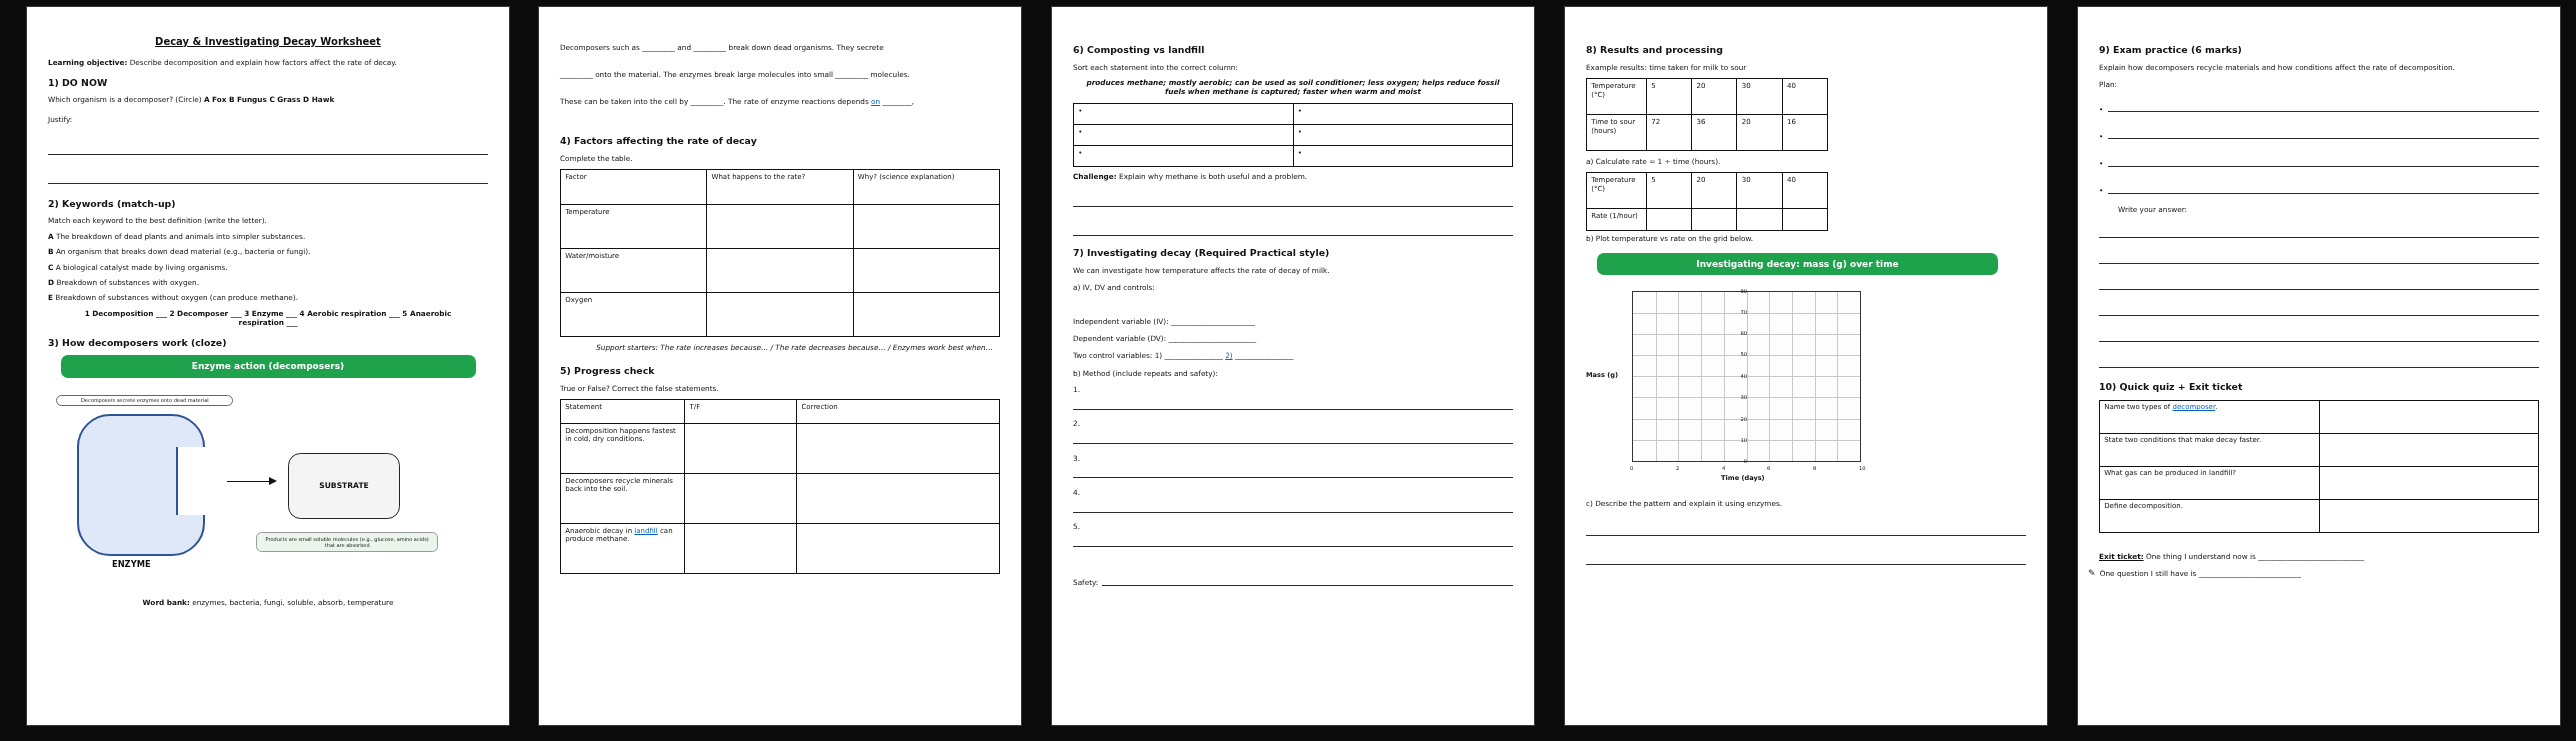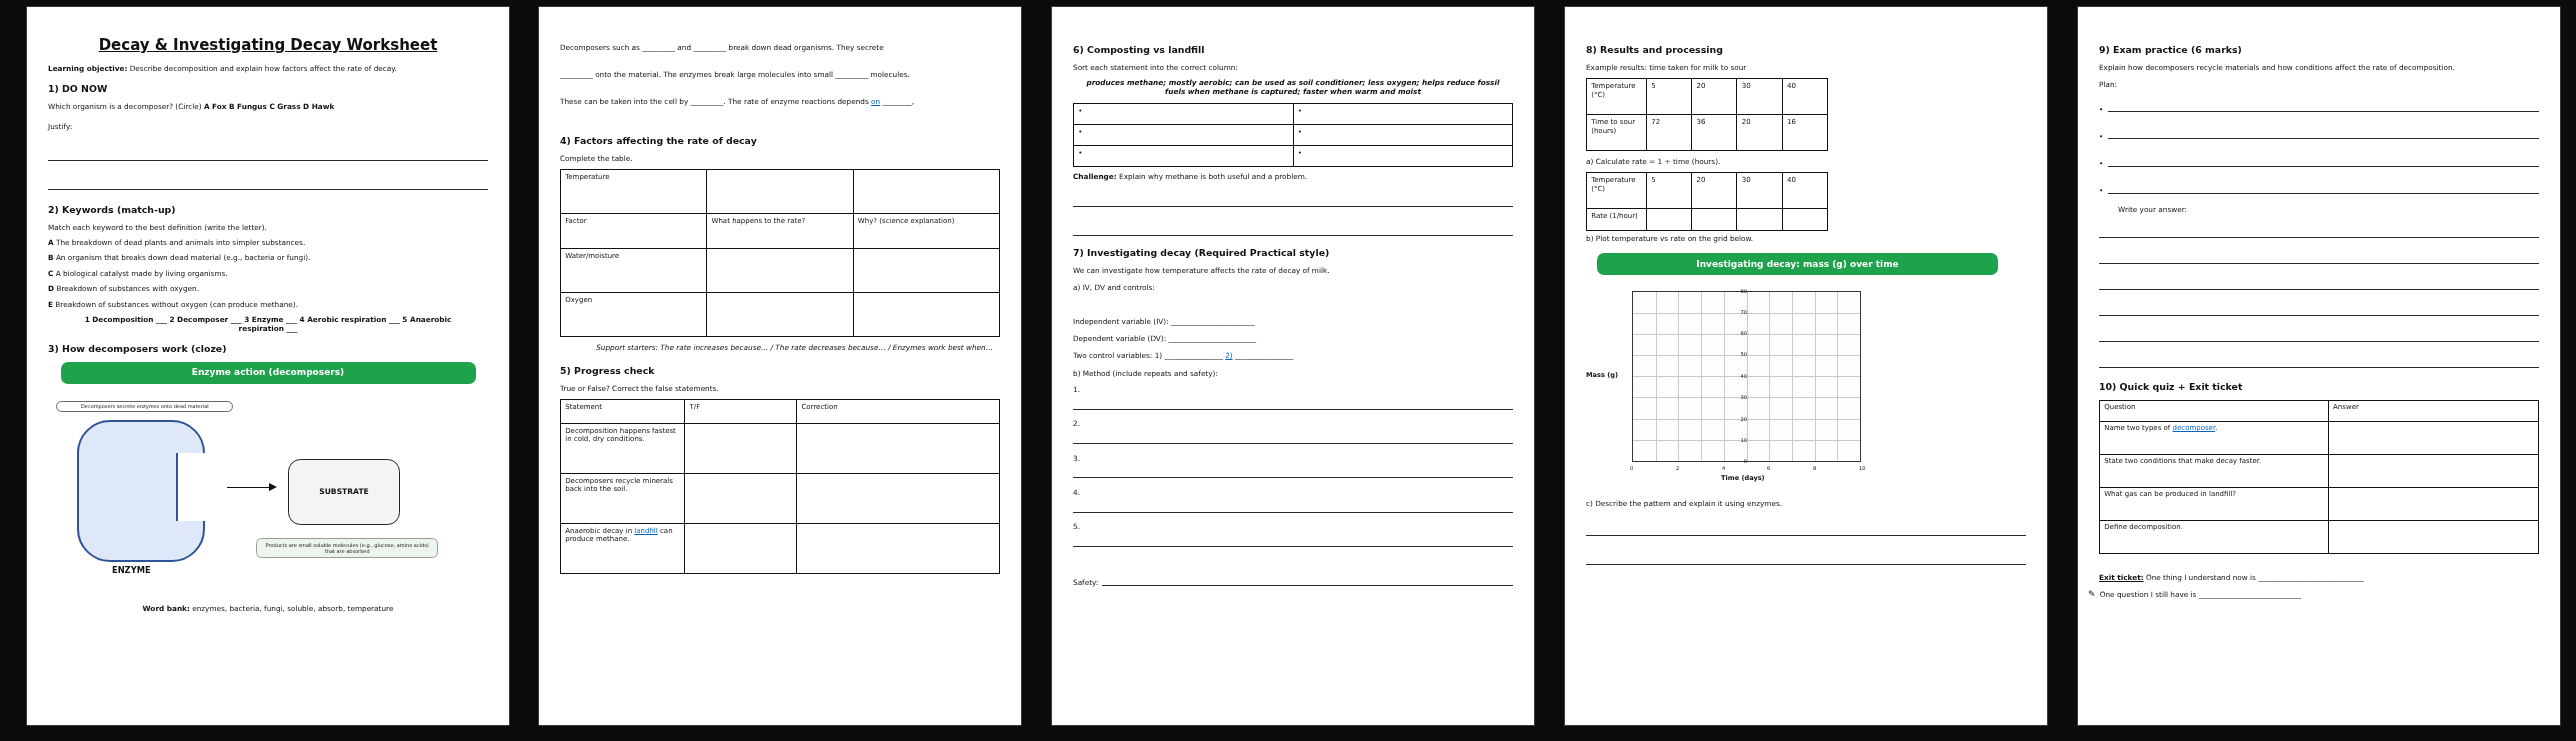--- a/index.html
+++ b/index.html
@@ -8,21 +8,21 @@
     font-family:"DejaVu Sans",sans-serif;color:#111;
     position:relative;overflow:hidden;
   }
   .page{
     position:absolute;top:5.6px;width:484px;height:720px;
     background:#ffffff;border:0.7px solid #3a3a3a;box-sizing:border-box;
     padding:18px 21px 14px 21px;font-size:7.3px;line-height:1.25;
   }
   #p1{left:26px}#p2{left:538px}#p3{left:1051px}#p4{left:1564px}#p5{left:2077px}
 
-  .doc-title{text-align:center;font-weight:bold;font-size:15px;text-decoration:underline;margin:11px 0 9.7px 0;}
+  .doc-title{text-align:center;font-weight:bold;font-size:10px;text-decoration:underline;margin:11px 0 9.7px 0;}
   .h{font-weight:bold;font-size:9.4px;margin:9.7px 0 7px 0;}
   .t{margin:6.3px 0;}
   .bold{font-weight:bold;}
   .italic{font-style:italic;}
   .rule{border-bottom:1.1px solid #2b2b2b;height:8.3px;margin:9.7px 0 0 0;}
   .rule.flexfill{flex:1;height:0;border-bottom:1.1px solid #2b2b2b;margin:0 0 1.4px 4.2px;}
   .flexline{display:flex;align-items:flex-end;margin:7px 0;}
   .link{color:#0563c1;text-decoration:underline;}
 
   table{width:100%;border-collapse:collapse;border:1.4px solid #111;table-layout:fixed;}
@@ -125,29 +125,29 @@
 <div class="page" id="p2">
   <div class="t" style="margin-top:18px;">Decomposers such as _________ and _________ break down dead organisms. They secrete</div>
   <div class="t" style="margin-top:18px;">_________ onto the material. The enzymes break large molecules into small _________ molecules.</div>
   <div class="t" style="margin-top:18px;">
     <span>These can be taken into the cell by _________. The rate of enzyme reactions depends </span><span class="link">on</span><span> ________,</span>
   </div>
   <div class="h" style="margin-top:29px;">4) Factors affecting the rate of decay</div>
   <div class="t">Complete the table.</div>
   <table style="margin-top:4.2px;">
     <tbody>
-        <tr style="height:44px;">
-      <td>Temperature</td>
-      <td></td>
-      <td></td>
-    </tr>
-    <tr style="height:35px;">
+        <tr style="height:35px;">
       <th>Factor</th>
       <th>What happens to the rate?</th>
       <th>Why? (science explanation)</th>
+    </tr>
+    <tr style="height:44px;">
+      <td>Temperature</td>
+      <td></td>
+      <td></td>
     </tr>
     <tr style="height:44px;">
       <td>Water/moisture</td>
       <td></td>
       <td></td>
     </tr>
     <tr style="height:44px;">
       <td>Oxygen</td>
       <td></td>
       <td></td>
@@ -346,24 +346,20 @@
   <div class="t" style="margin-top:9.7px;margin-left:19px;">Write your answer:</div>
   <div class="rule" style="margin-top:15.3px;"></div>
   <div class="rule" style="margin-top:16.7px;"></div>
   <div class="rule" style="margin-top:16.7px;"></div>
   <div class="rule" style="margin-top:16.7px;"></div>
   <div class="rule" style="margin-top:16.7px;"></div>
   <div class="rule" style="margin-top:16.7px;"></div>
   <div class="h" style="margin-top:12.5px;">10) Quick quiz + Exit ticket</div>
   <table style="margin-top:2.8px;">
     <tbody>
-        <tr style="height:21px;">
-      <th class="qcol">Question</th>
-      <th>Answer</th>
-    </tr>
     <tr style="height:33px;">
       <td>
         <span>Name two types of </span><span class="link">decomposer</span><span>.</span>
       </td>
       <td></td>
     </tr>
     <tr style="height:33px;">
       <td>State two conditions that make decay faster.</td>
       <td></td>
     </tr>

